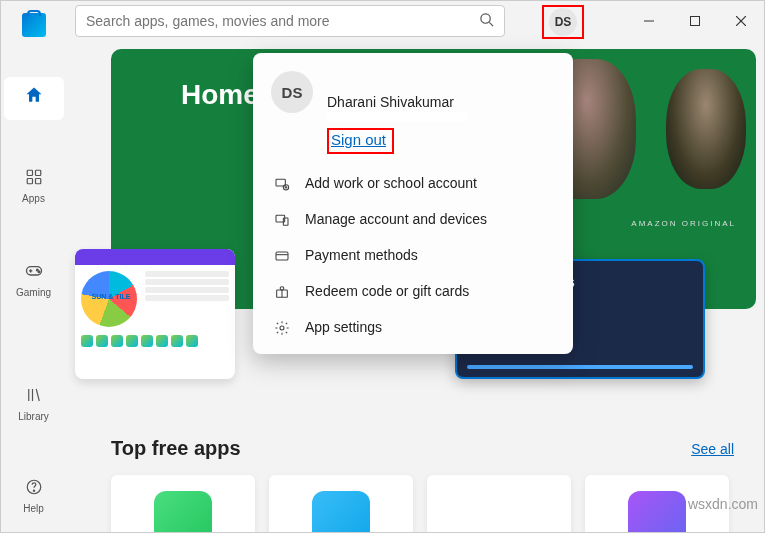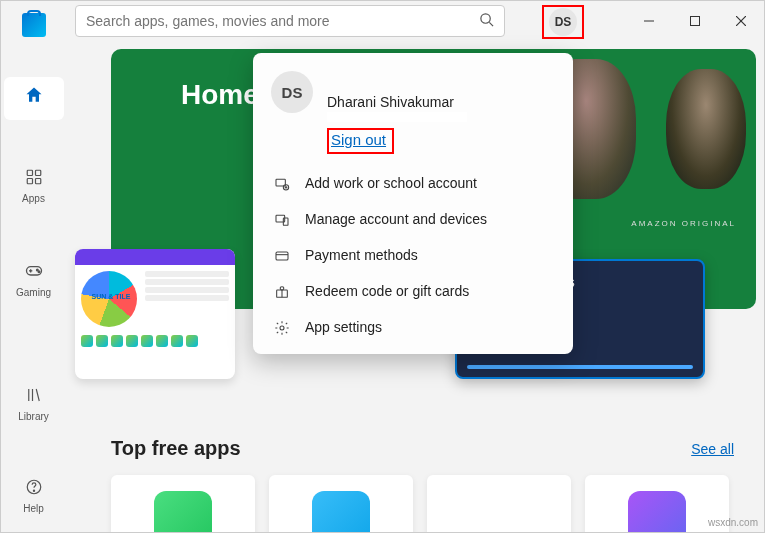--- a/index.html
+++ b/index.html
@@ -64,21 +64,21 @@
 .section-hdr .seeall { font-size: 14px; color: #0067c0; text-decoration: underline; cursor:pointer; }
 
 .appgrid { position: absolute; left: 36px; top: 426px; display: flex; gap: 14px; }
 .appcard { width: 144px; height: 90px; background: #fff; border-radius: 6px; box-shadow: 0 2px 6px rgba(0,0,0,.08); display:flex; align-items:center; justify-content:center;}
 .appicon { width: 58px; height: 58px; border-radius: 12px; }
 .a1 { background: linear-gradient(135deg,#4ade80,#22c55e);}
 .a2 { background: linear-gradient(135deg,#38bdf8,#0ea5e9);}
 .a3 { background: linear-gradient(180deg,#fff,#fff);}
 .a4 { background: linear-gradient(135deg,#a855f7,#6366f1);}
 
-.watermark { position:absolute; right:6px; bottom:4px; font-size:10px; color:#999;}
+.watermark { position:absolute; right:6px; bottom:20px; font-size:14px; color:#999;}
 </style>
 </head>
 <body>
 
 <div class="titlebar">
   <div class="win-btn">
       <svg width="10" height="10">
         <line x1="0" y1="5" x2="10" y2="5" stroke="#333" stroke-width="1"></line>
       </svg>
     </div>

